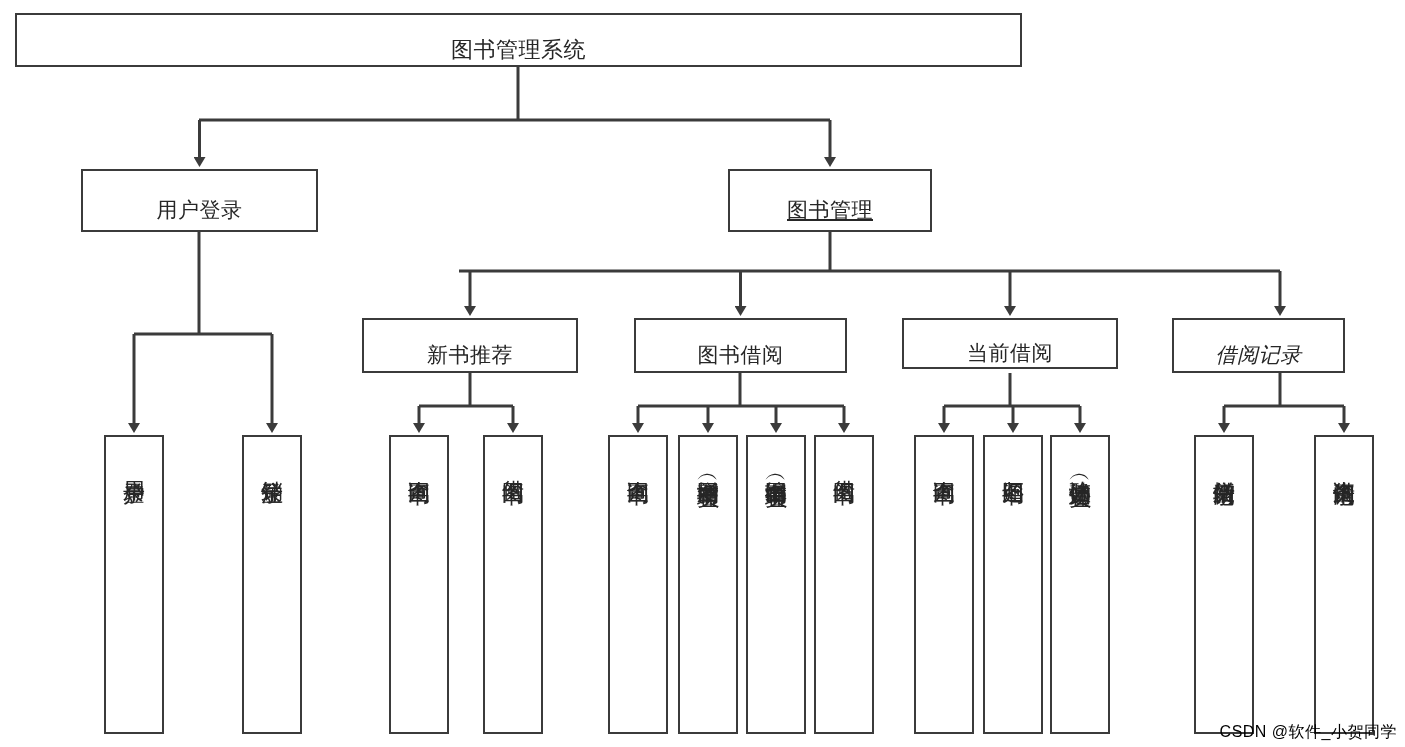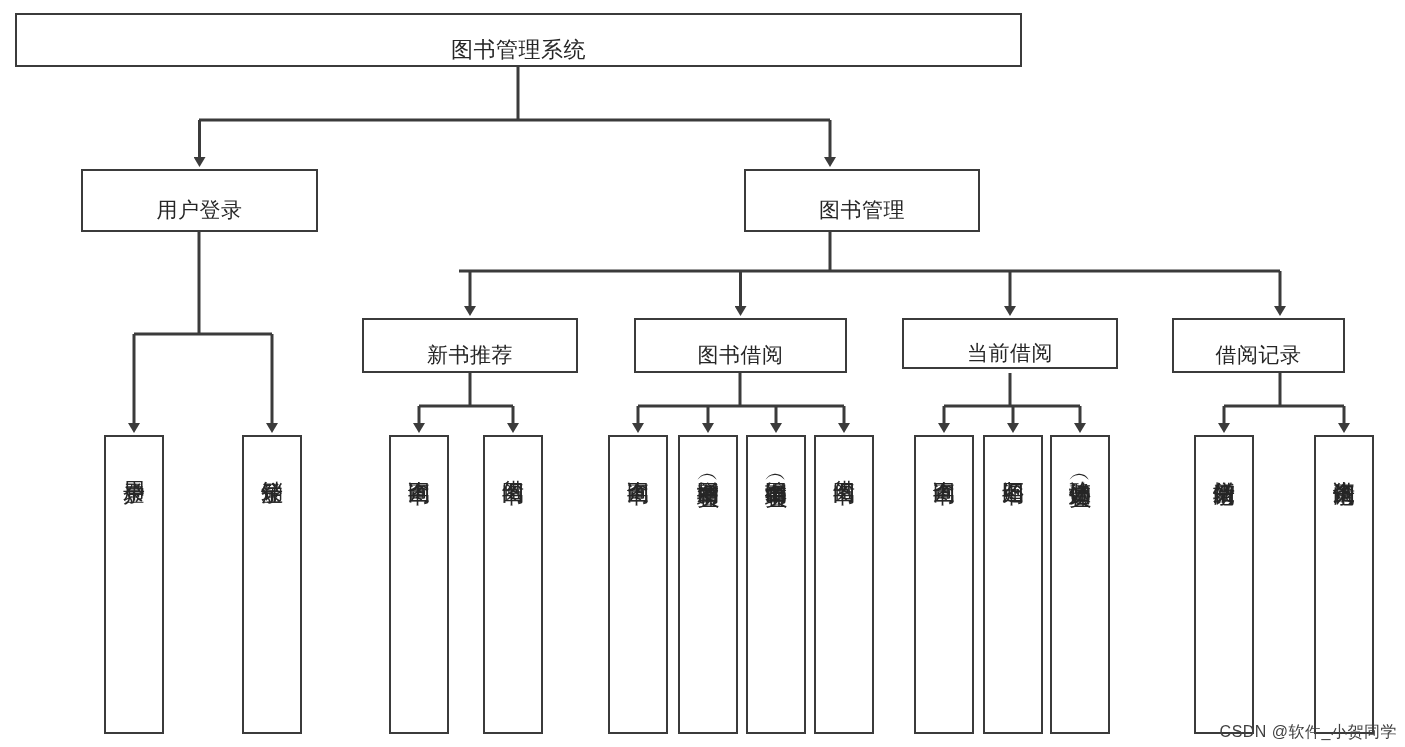--- a/index.html
+++ b/index.html
@@ -57,21 +57,21 @@
     font-size: 22px;
     line-height: 1.08;
     letter-spacing: 1px;
     white-space: nowrap;
   }
   .watermark {
     position: absolute;
     right: 8px;
     bottom: 4px;
     font-size: 16px;
-    color: #404040;
+    color: #000000;
     letter-spacing: 0.5px;
     white-space: nowrap;
     pointer-events: none;
   }
 </style>
 </head>
 <body>
 
 <div id="canvas">
 
@@ -118,34 +118,34 @@
       </g>
   </svg>
 
   <div class="node root horiz" style="left: 15px; top: 13px; width: 1007px; height: 54px;">
     <span class="label">图书管理系统</span>
   </div>
 
   <div class="node horiz" style="left: 81px; top: 169px; width: 237px; height: 63px;">
     <span class="label">用户登录</span>
   </div>
-  <div class="node horiz" style="left: 744px; top: 169px; width: 236px; height: 63px;">
+  <div class="node horiz" style="left: 728px; top: 169px; width: 204px; height: 63px; text-decoration: underline;">
     <span class="label">图书管理</span>
   </div>
 
   <div class="node horiz" style="left: 634px; top: 318px; width: 213px; height: 55px;">
     <span class="label">图书借阅</span>
   </div>
   <div class="node horiz" style="left: 362px; top: 318px; width: 216px; height: 55px;">
     <span class="label">新书推荐</span>
   </div>
   <div class="node horiz" style="left: 902px; top: 318px; width: 216px; height: 51px;">
     <span class="label">当前借阅</span>
   </div>
-  <div class="node horiz" style="left: 1172px; top: 318px; width: 173px; height: 55px;">
+  <div class="node horiz" style="left: 1172px; top: 318px; width: 173px; height: 55px; font-style: italic;">
     <span class="label">借阅记录</span>
   </div>
 
   <div class="node vert" style="left: 104px; top: 435px; width: 60px; height: 299px;">
     <span class="label">用户登录</span>
   </div>
   <div class="node vert" style="left: 242px; top: 435px; width: 60px; height: 299px;">
     <span class="label">注销登录</span>
   </div>
   <div class="node vert" style="left: 389px; top: 435px; width: 60px; height: 299px;">

